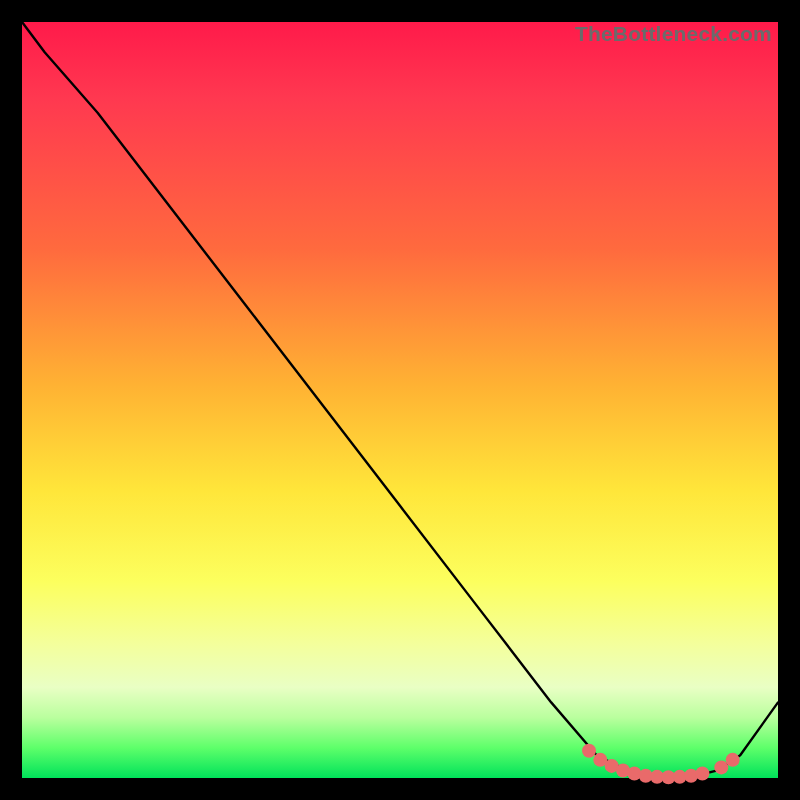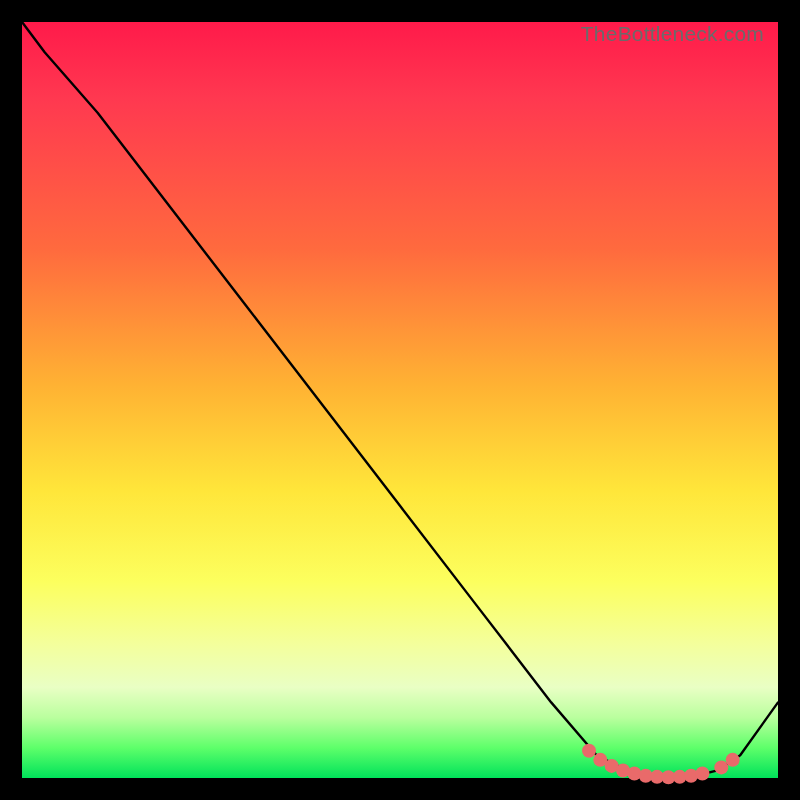--- a/index.html
+++ b/index.html
@@ -35,24 +35,24 @@
       #f4ff9a 82%,
       #e9ffc4 88%,
       #baff9e 92%,
       #5eff6a 96%,
       #00e25a 100%
     );
   }
   .watermark {
     position: absolute;
     top: 0px;
-    right: 14px;
+    right: 6px;
     color: #6b6b6b;
     font-size: 21px;
-    font-weight: 400;
+    font-weight: 700;
     letter-spacing: 0.2px;
     user-select: none;
   }
   svg.curve {
     position: absolute;
     left: 0;
     top: 0;
     width: 756px;
     height: 756px;
     overflow: visible;

